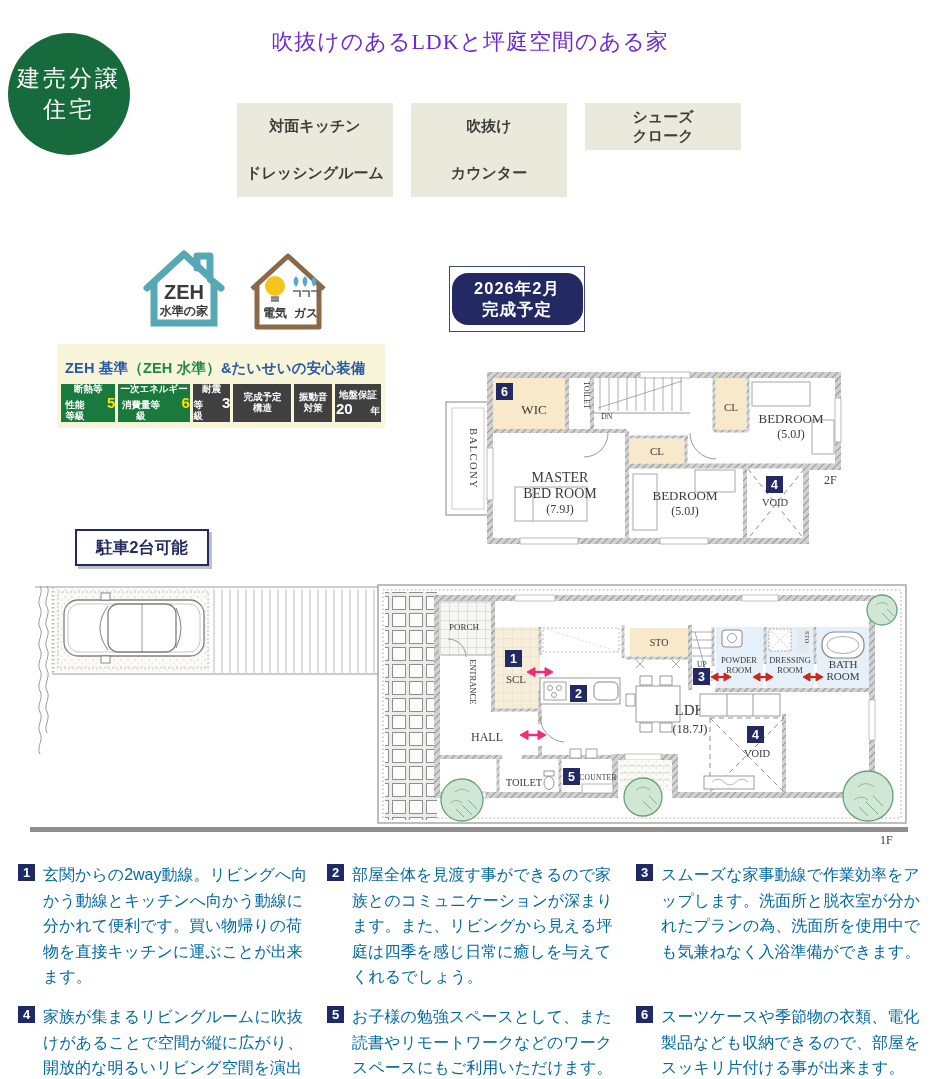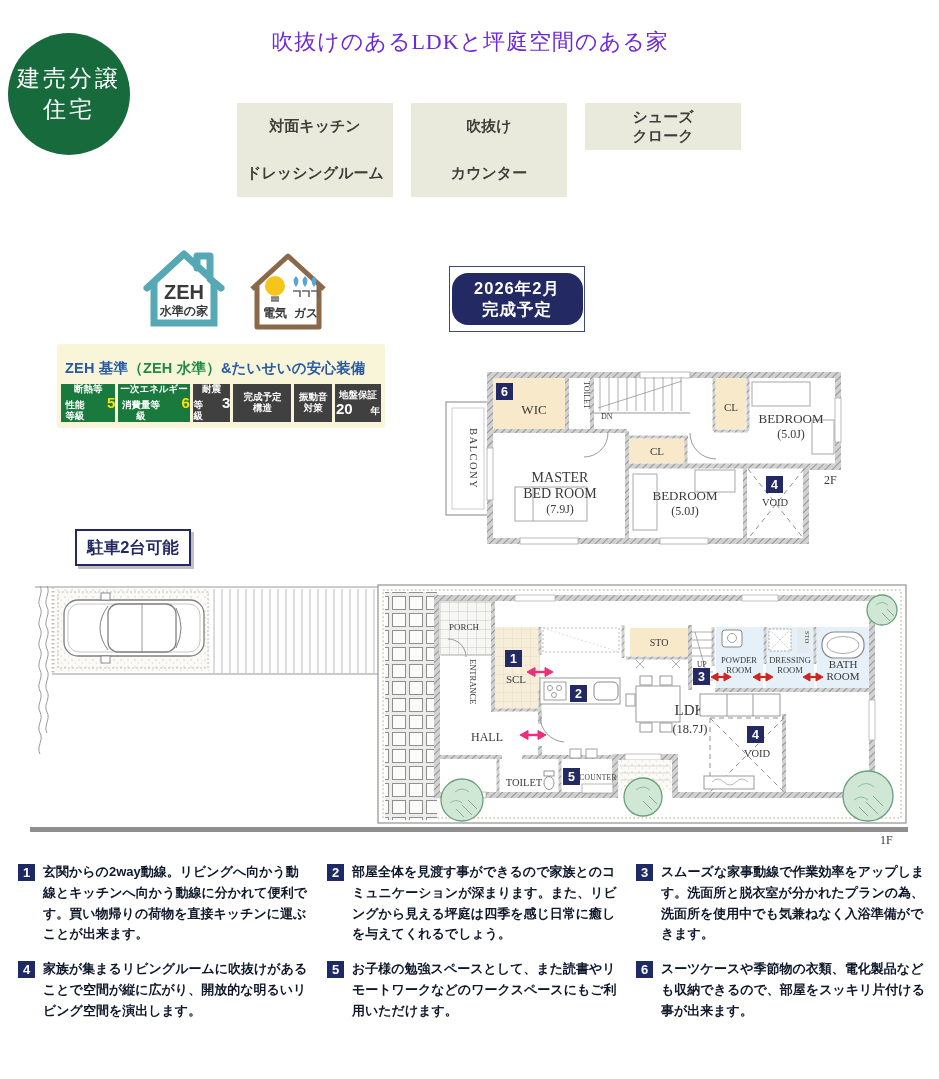--- a/index.html
+++ b/index.html
@@ -41,37 +41,37 @@
   .wbadge .row2{display:flex;align-items:baseline;gap:18px;}
 
   
   .completion{left:449px;top:266px;width:136px;height:66px;background:#fff;
     border:1px solid #3a4a7a;box-sizing:border-box;display:flex;align-items:center;justify-content:center;}
   .completion-inner{width:131px;height:52px;background:#232a63;border-radius:16px;color:#fff;
     font-weight:bold;font-size:16.5px;display:flex;flex-direction:column;align-items:center;
     justify-content:center;line-height:1.3;letter-spacing:1px;}
 
   
-  .parking{left:75px;top:529px;width:116px;height:37px;background:#fff;border:2px solid #232a63;
+  .parking{left:75px;top:529px;width:134px;height:37px;background:#fff;border:2px solid #232a63;
     box-sizing:border-box;box-shadow:3px 3px 0 #c0c0c0;display:flex;align-items:center;
     justify-content:center;font-weight:bold;font-size:16.5px;color:#232a63;z-index:3;}
 
   
   .plan2f{left:0;top:358px;}
   .plan1f{left:0;top:558px;}
   svg text{font-family:"Liberation Serif",serif;fill:#3a3a3a;}
   svg text.badge-num{font-family:"Liberation Sans",sans-serif;fill:#fff;font-weight:bold;}
 
   
   .notes{left:18px;top:862px;width:912px;display:grid;grid-template-columns:293px 293px 294px;
     gap:14px 16px;}
   .note{display:flex;align-items:flex-start;}
   .note-num{flex:0 0 17px;height:17px;background:#1e2a66;color:#fff;font-size:13px;font-weight:bold;
     display:flex;align-items:center;justify-content:center;margin-top:2px;}
-  .note-text{margin-left:8px;font-size:13px;line-height:1.6;color:#0f172a;font-weight:bold;}
+  .note-text{margin-left:8px;font-size:16px;line-height:1.6;color:#0369a1;}
 </style>
 </head>
 <body>
 
 <div class="canvas">
 
   <div class="abs circle-badge">
     <span>建売分譲</span>
     <span>住宅</span>
   </div>

